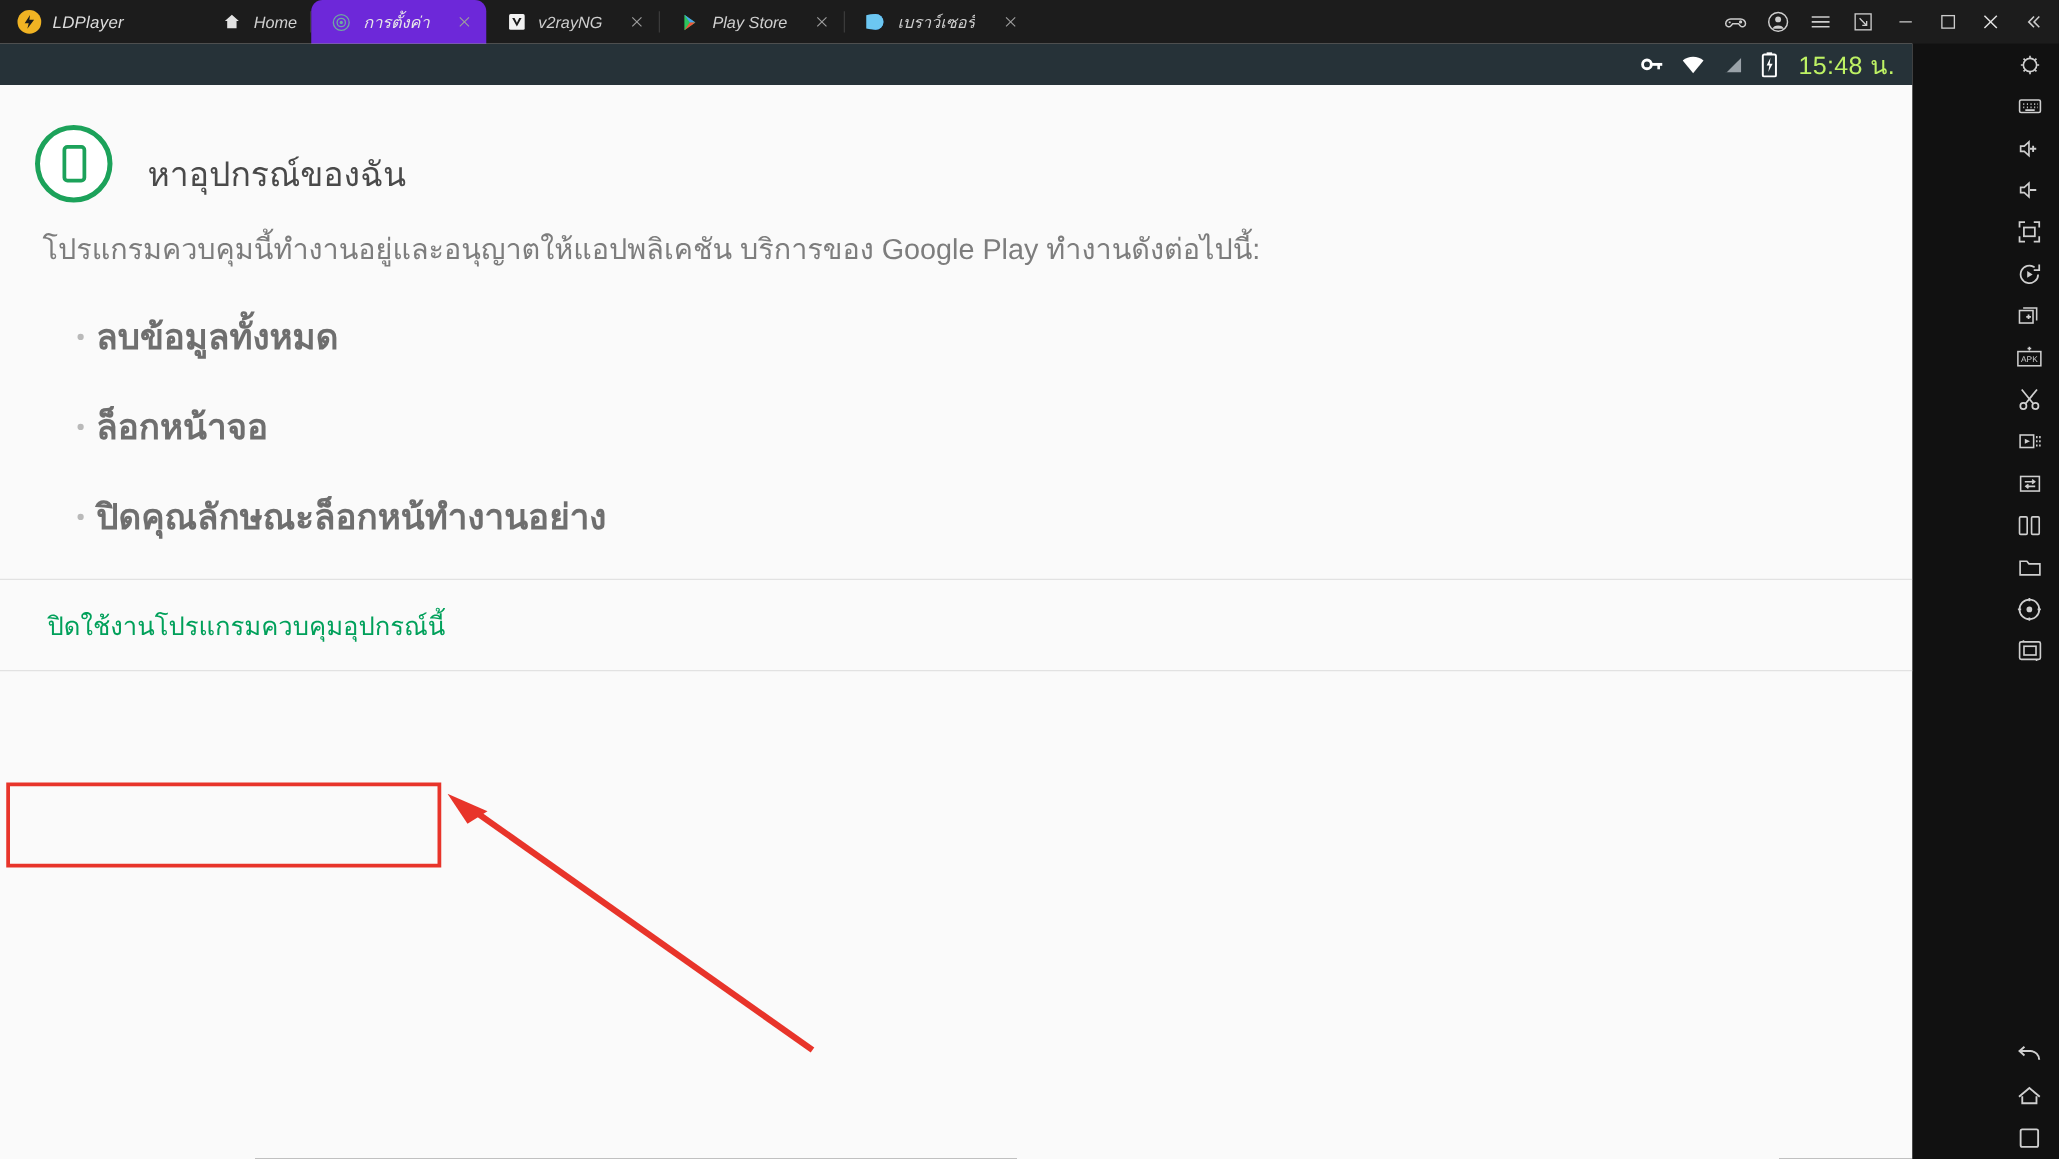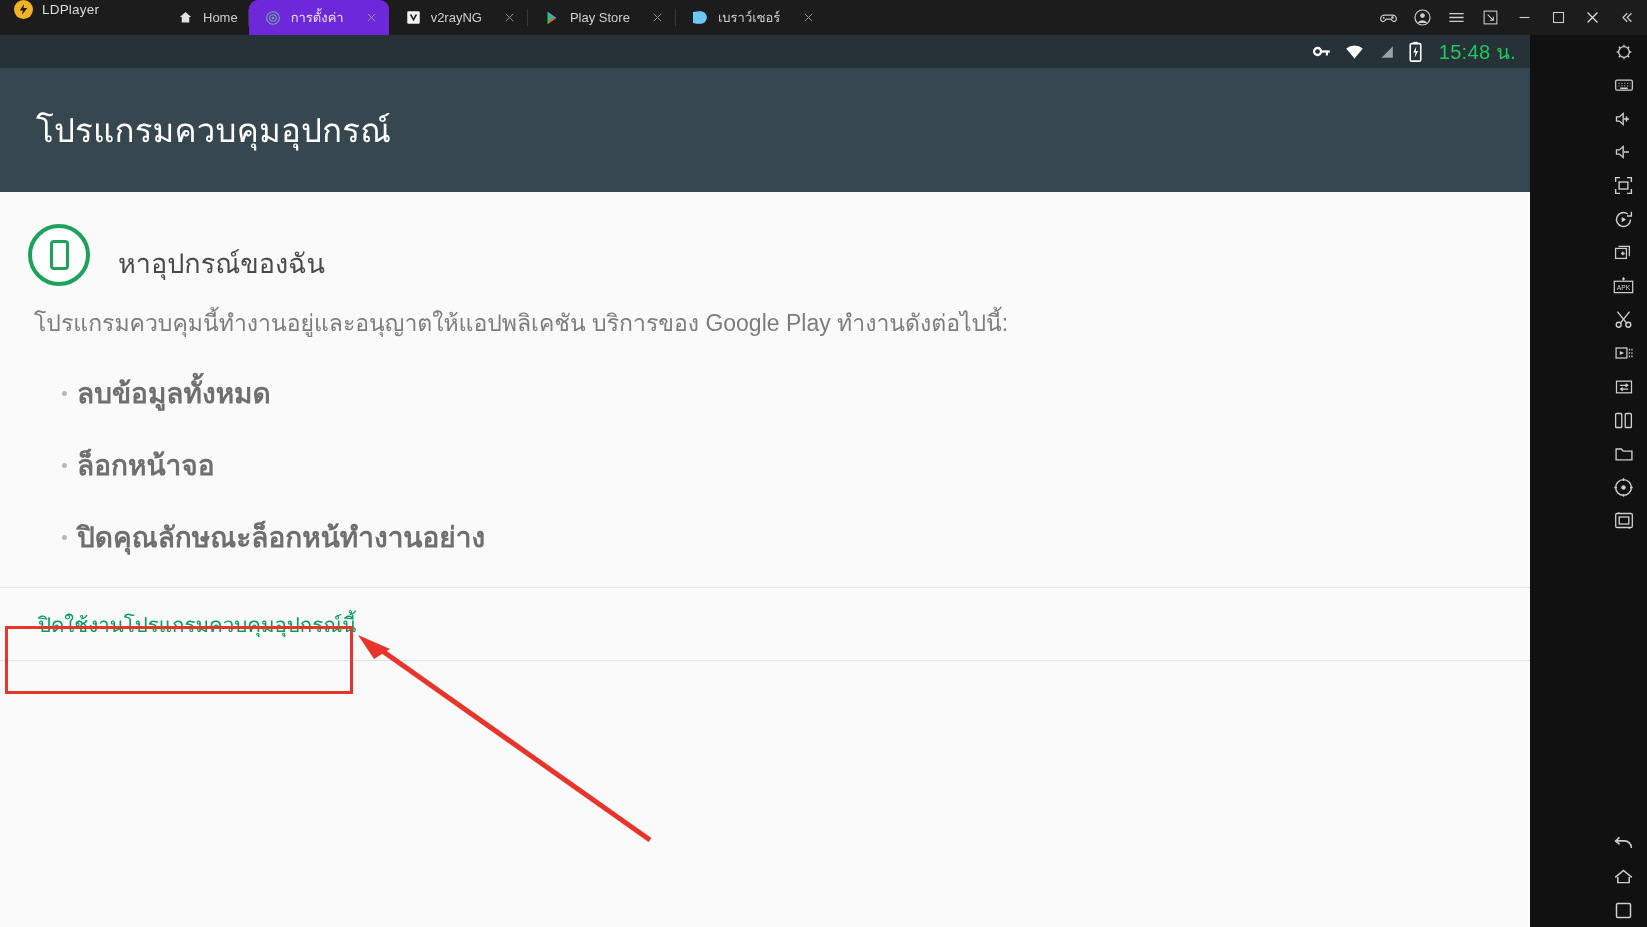--- a/index.html
+++ b/index.html
@@ -16,22 +16,23 @@
     position: relative;
     width: 1647px; height: 927px;
     background: #141414;
   }
 
   
   .titlebar {
     position: absolute; top: 0; left: 0;
     width: 1647px; height: 35px;
     background: #1c1c1c;
-    display: flex; align-items: flex-start;
-    box-sizing: border-box;
+    display: flex; align-items: center;
+    box-sizing: border-box;
+    font-style: italic;
   }
   .brand {
     display: flex; align-items: center;
     padding: 0 16px 0 14px;
     gap: 9px;
     min-width: 130px;
   }
   .brand-logo {
     width: 19px; height: 19px; border-radius: 50%;
     background: #f0b323;
@@ -106,21 +107,21 @@
     height: 33px; width: 100%;
     background: #263238;
     display: flex; align-items: center; justify-content: flex-end;
     gap: 12px;
     padding-right: 14px;
     box-sizing: border-box;
     color: #fff;
   }
   .sb-icon { display: flex; align-items: center; }
   .sb-clock {
-    color: #22c55e; font-size: 20px;
+    color: #bef264; font-size: 20px;
     font-family: "Liberation Sans", sans-serif;
     margin-left: 4px; letter-spacing: .3px;
   }
 
   
   .app-header {
     height: 124px; width: 100%;
     background: #37474f;
     box-sizing: border-box;
     display: flex; align-items: center;
@@ -415,23 +416,20 @@
       <span class="sb-icon">
         <svg width="15" height="21" viewBox="0 0 14 24">
           <rect x="4.5" y="1" width="5" height="2" fill="#fff"></rect>
           <rect x="1" y="3" width="12" height="20" rx="1.4" fill="none" stroke="#fff" stroke-width="1.8"></rect>
           <path d="M8 6 L4.5 13 H7 L6 19 L10 11.5 H7.3 z" fill="#fff"></path>
         </svg>
       </span>
       <span class="sb-clock">15:48 น.</span>
     </div>
 
-    <div class="app-header">
-      <span class="app-header-title">โปรแกรมควบคุมอุปกรณ์</span>
-    </div>
 
     <div class="content">
 
       <div class="admin-row">
         <span class="admin-icon">
           <span class="phone"></span>
         </span>
         <span class="admin-name">หาอุปกรณ์ของฉัน</span>
       </div>
 

